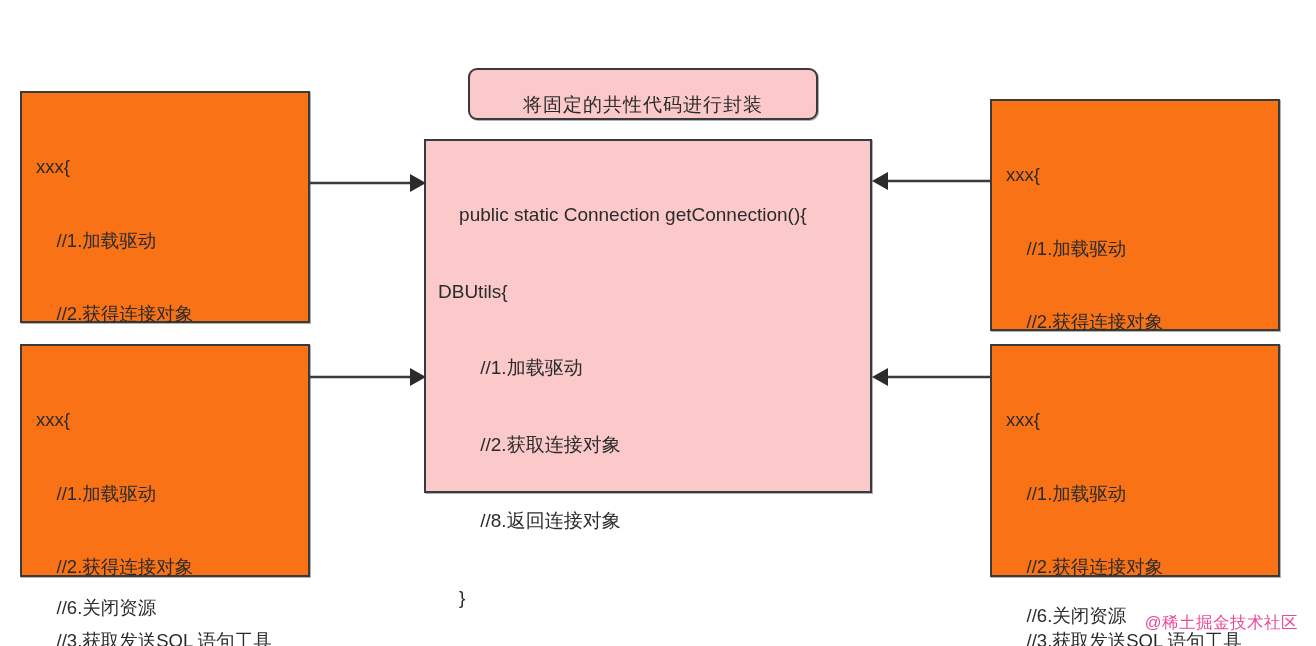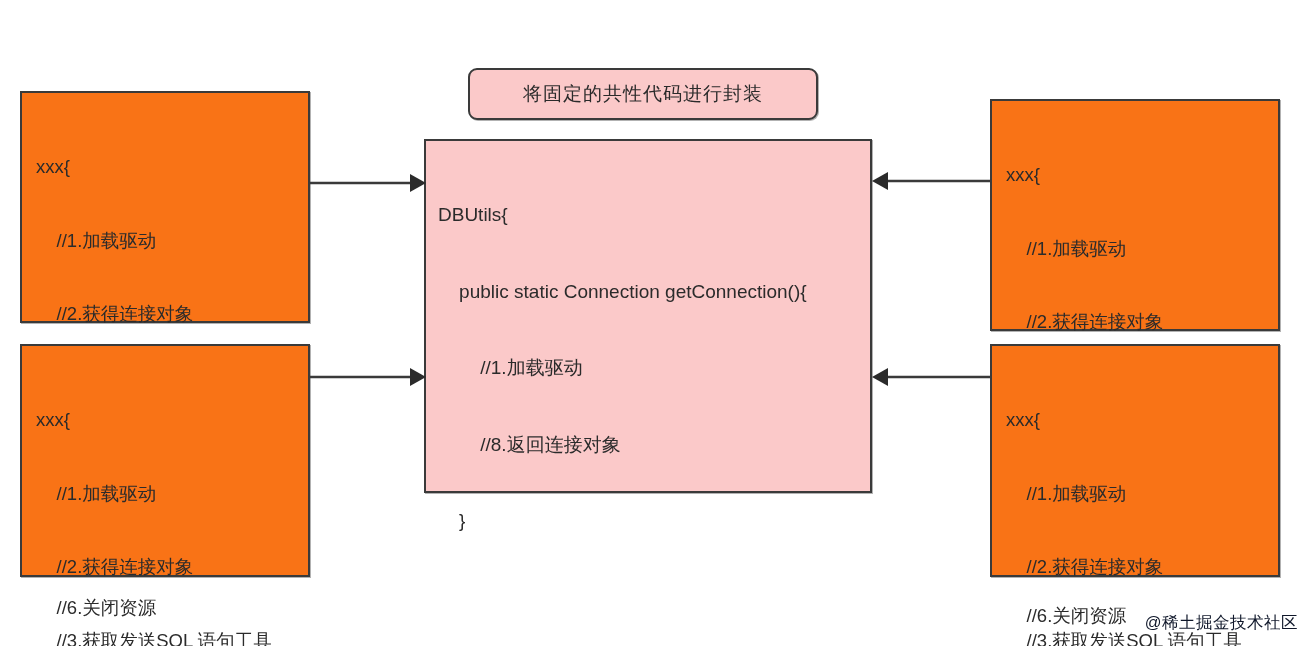--- a/index.html
+++ b/index.html
@@ -74,21 +74,21 @@
   }
 
   
   #banner-encapsulate {
     left: 468px;
     top: 68px;
     width: 350px;
     height: 52px;
     border-radius: 9px;
     display: flex;
-    align-items: center;
+    align-items: flex-end;
     justify-content: center;
   }
   #banner-encapsulate .banner-text {
     font-size: 19px;
     color: #2b2b2b;
     letter-spacing: 1px;
   }
 
   
   .arrow-svg {
@@ -107,21 +107,21 @@
   #arrow-bottom-left { left: 310px; top: 362px; width: 116px; height: 30px; }
   #arrow-top-right   { left: 870px; top: 166px; width: 122px; height: 30px; }
   #arrow-bottom-right{ left: 870px; top: 362px; width: 122px; height: 30px; }
 
   
   #watermark {
     position: absolute;
     right: 18px;
     bottom: 12px;
     font-size: 16.5px;
-    color: #0f172a;
+    color: #ec4899;
     letter-spacing: 0.5px;
     user-select: none;
   }
 </style>
 </head>
 <body>
 
 <div id="canvas">
 
   <div class="box box-pink" id="banner-encapsulate">
@@ -175,23 +175,24 @@
       <div class="code-line">    //3.获取发送SQL 语句工具</div>
       
       
       
       
     </div>
   </div>
 
   <div class="box box-pink" id="box-dbutils">
     <div class="code code-lines">
+      <div class="code-line">    public static Connection getConnection(){</div>
       <div class="code-line">DBUtils{</div>
-      <div class="code-line">    public static Connection getConnection(){</div>
       <div class="code-line">        //1.加载驱动</div>
+      <div class="code-line">        //2.获取连接对象</div>
       <div class="code-line">        //8.返回连接对象</div>
       <div class="code-line">    }</div>
       
       
       
       
       
       
       
     </div>

